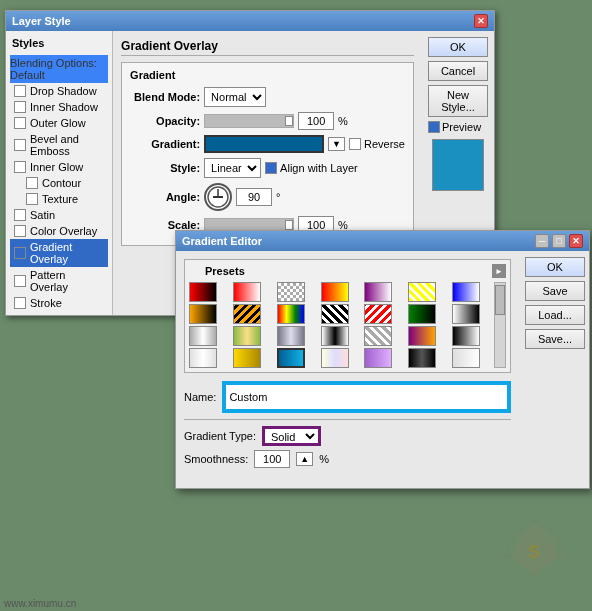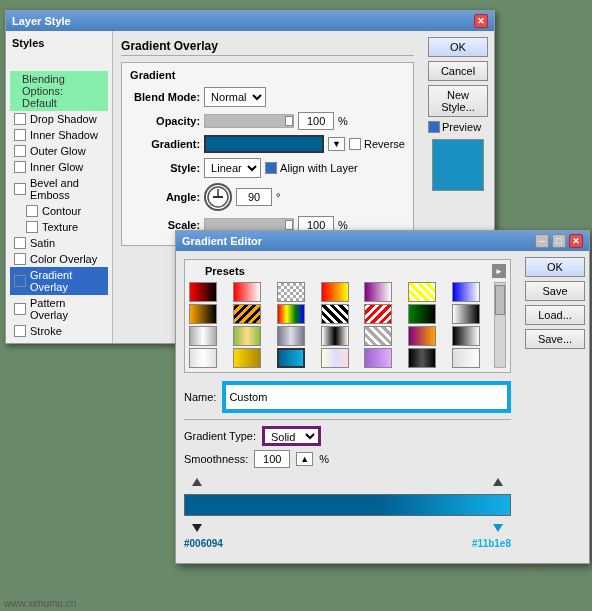--- a/index.html
+++ b/index.html
@@ -49,43 +49,43 @@
     
     .styles-panel {
       width: 155px;
       background: #f0f0f0;
       border-right: 1px solid #bbb;
       padding: 4px;
     }
     .styles-panel-header {
       font-size: 11px;
       font-weight: bold;
-      margin-bottom: 20px;
+      margin-bottom: 4px;
       padding: 2px;
     }
     .styles-list {
       list-style: none;
     }
     .styles-list li {
       padding: 2px 4px;
       font-size: 11px;
       cursor: pointer;
       display: flex;
       align-items: center;
       gap: 4px;
     }
     .styles-list li.active {
       background: #316ac5;
       color: white;
     }
     .styles-list li.section-header {
       font-size: 11px;
       color: #333;
-      background: #86efac;
-      padding: 2px 12px;
+      background: #3b82f6;
+      padding: 2px 0;
     }
     .checkbox {
       width: 12px; height: 12px;
       border: 1px solid #888;
       background: white;
       display: inline-block;
       flex-shrink: 0;
     }
     .checkbox.checked {
       background: #316ac5;
@@ -453,25 +453,25 @@
         <li>
           <span class="checkbox"></span>
           <span>Inner Shadow</span>
         </li>
         <li>
           <span class="checkbox"></span>
           <span>Outer Glow</span>
         </li>
         <li>
           <span class="checkbox"></span>
+          <span>Bevel and Emboss</span>
+        </li>
+        <li>
+          <span class="checkbox"></span>
           <span>Inner Glow</span>
-        </li>
-        <li>
-          <span class="checkbox"></span>
-          <span>Bevel and Emboss</span>
         </li>
         <li class="sub-item">
           <span class="checkbox"></span>
           <span>Contour</span>
         </li>
         <li class="sub-item">
           <span class="checkbox"></span>
           <span>Texture</span>
         </li>
         <li>
@@ -658,39 +658,20 @@
         </select>
       </div>
 
       <div class="smoothness-row">
         <span class="type-label">Smoothness:</span>
         <input class="input-small" type="text" value="100" style="">
         <span style="font-size:9px; border:1px solid #888; padding:1px 3px; background:white;">▲</span>
         <span>%</span>
       </div>
 
-      <div class="gradient-bar-section">
-
-        <div style="position:relative; height:14px; margin:0 6px;">
-          <div style="position:absolute; left:2px; top:2px; width:0; height:0; border-left:5px solid transparent; border-right:5px solid transparent; border-bottom:8px solid #444;"></div>
-          <div style="position:absolute; right:2px; top:2px; width:0; height:0; border-left:5px solid transparent; border-right:5px solid transparent; border-bottom:8px solid #444;"></div>
-        </div>
-
-        <div class="gradient-bar"></div>
-
-        <div style="position:relative; height:14px; margin:0 6px;">
-          <div style="position:absolute; left:2px; bottom:2px; width:0; height:0; border-left:5px solid transparent; border-right:5px solid transparent; border-top:8px solid #222;"></div>
-          <div style="position:absolute; right:2px; bottom:2px; width:0; height:0; border-left:5px solid transparent; border-right:5px solid transparent; border-top:8px solid #0a9acf;"></div>
-        </div>
-
-        <div style="display:flex; justify-content:space-between; margin-top:4px; font-size:10px;">
-          <span style="color:#006094; font-weight:bold;">#006094</span>
-          <span style="color:#11b1e8; font-weight:bold;">#11b1e8</span>
-        </div>
-      </div>
 
     </div>
 
     <div class="ge-buttons">
       <button class="btn btn-primary">OK</button>
       <button class="btn">Save</button>
       <button class="btn">Load...</button>
       <button class="btn">Save...</button>
     </div>
   </div>

